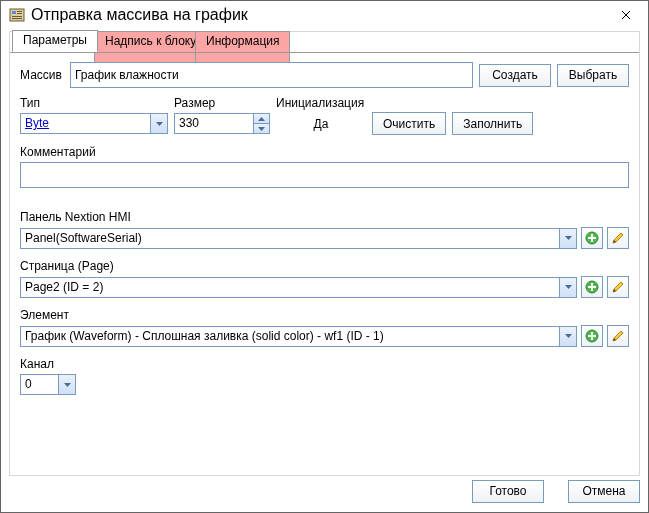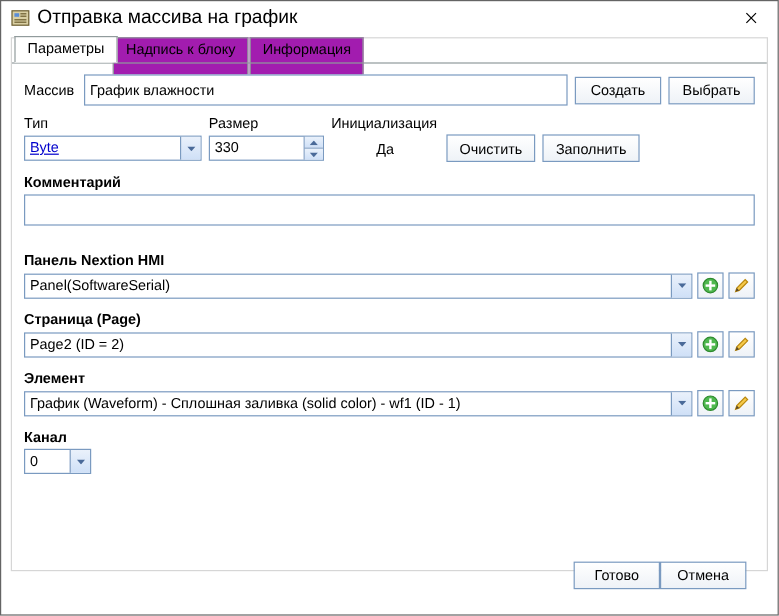--- a/index.html
+++ b/index.html
@@ -8,25 +8,25 @@
 
   .titlebar { display:flex; align-items:center; height:28px; padding:0 8px; }
   .titlebar .app-icon { width:16px; height:16px; margin-right:6px; display:flex; align-items:center; justify-content:center; }
   .titlebar .title { flex:1; font-size:16px; }
   .titlebar .close { width:28px; height:28px; display:flex; align-items:center; justify-content:center; font-size:14px; }
 
   .outer { position:absolute; left:8px; right:8px; top:30px; bottom:36px; border:1px solid #d6d6d6; background:#fff; }
 
   
   .tabstrip { position:relative; height:22px; margin-top:-1px; }
-  .tab { position:absolute; top:0; height:34px; border:1px solid #919b9c; background:#a21caf; padding:0 10px; line-height:19px; font-size:12px; cursor:default; }
+  .tab { position:absolute; top:0; height:34px; border:1px solid #919b9c; background:#fca5a5; padding:0 10px; line-height:19px; font-size:12px; cursor:default; }
   .tab.active { background:#fff; border-bottom:1px solid #fff; z-index:3; height:22px; top:-1px;text-align:center; }
   .tab1 { left:2px; }
   .tab2 { left:84px; }
-  .tab3 { left:198px; }
+  .tab3 { left:185px; }
   .tabline { position:absolute; left:0; right:0; top:21px; border-top:1px solid #919b9c; z-index:1; }
 
   .panel { position:absolute; left:0; right:0; top:22px; bottom:0; padding:8px 10px 10px 10px; }
 
   .row { display:flex; align-items:center; margin-bottom:6px; gap:6px; }
   .lbl { font-size:12px; white-space:nowrap; }
 
   .txt { border:1px solid #7a9ac0; height:21px; padding:12px 4px; font:inherit; background:#fff; }
   .txt.wide { flex:1; }
 
@@ -42,26 +42,26 @@
   
   .spinner { display:flex; border:1px solid #7a9ac0; height:21px; background:#fff; }
   .spinner .val { flex:1; padding:1px 4px; line-height:17px; }
   .spinbtns { width:16px; display:flex; flex-direction:column; border-left:1px solid #7a9ac0; }
   .spinbtns div { flex:1; background:linear-gradient(#eaf1fb,#cfe0f7); display:flex; align-items:center; justify-content:center; }
   .spinbtns div:first-child { border-bottom:1px solid #7a9ac0; }
 
   
   .iconbtn { width:22px; height:22px; border:1px solid #7a9ac0; background:linear-gradient(#fff,#eef2f7); display:flex; align-items:center; justify-content:center; margin-left:4px; cursor:default; }
 
-  .section-lbl { margin-top:10px; margin-bottom:3px;font-weight:bold; }
+  .section-lbl { margin-top:10px; margin-bottom:3px; }
 
   .picker-row { display:flex; align-items:center; }
   .picker-row .combo { flex:1; }
 
-  .footer { position:absolute; left:0; right:0; bottom:16px; height:34px; display:flex; justify-content:flex-end; align-items:center; padding:0 26px; gap:0; }
+  .footer { position:absolute; left:0; right:0; bottom:4px; height:34px; display:flex; justify-content:flex-end; align-items:center; padding:0 8px; gap:24px; }
 </style>
 </head>
 <body>
 
 <div class="titlebar">
   <span class="app-icon">
     <svg width="16" height="16" viewBox="0 0 16 16">
       <rect x="1" y="2" width="14" height="12" fill="#d9cfa3" stroke="#6b5d2e"></rect>
       <rect x="3" y="4" width="4" height="3" fill="#5a8dd6"></rect>
       <rect x="8" y="4" width="5" height="1" fill="#6b5d2e"></rect>

